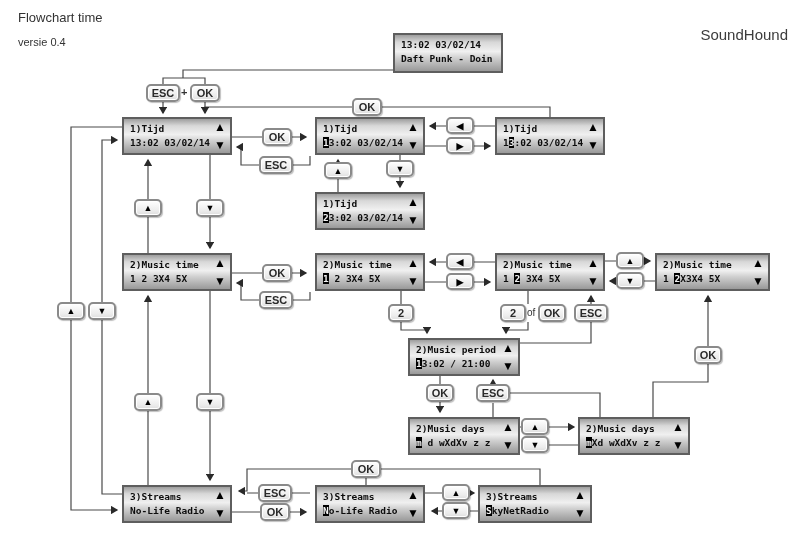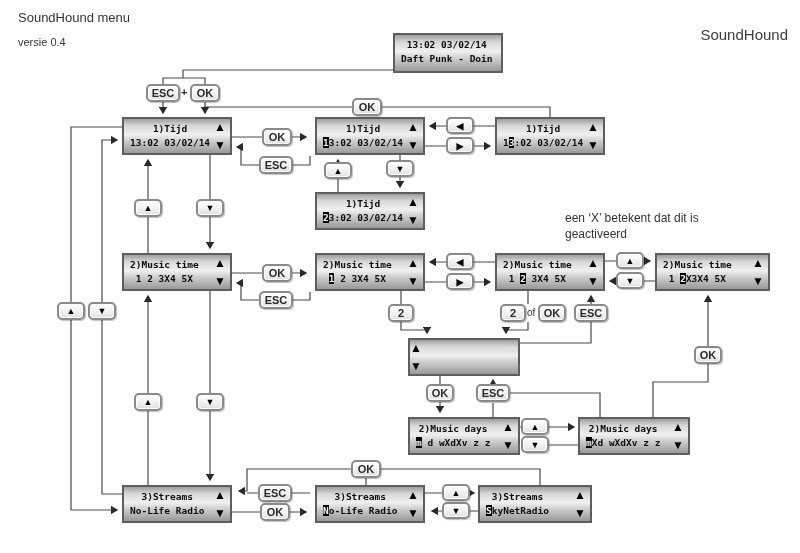--- a/index.html
+++ b/index.html
@@ -12,21 +12,21 @@
   .hdr-brand{position:absolute;right:12px;top:26px;font-size:15px;color:#3c3c3c;text-align:right;}
   .note{position:absolute;font-size:12px;line-height:16px;color:#333;white-space:pre-line;}
   #note-display{left:518px;top:30px;width:200px;}
   #note-x{left:565px;top:210px;width:210px;}
   #wires{position:absolute;left:0;top:0;z-index:1;}
   .ln,.arr{fill:none;stroke:#4a4a4a;stroke-width:1.2;}
   .lcd{
     position:absolute;z-index:2;box-sizing:border-box;
     border:2px solid #5e5e5e;border-radius:0;
     background:linear-gradient(180deg,#9e9e9e 0%,#d8d8d8 20%,#f0f0f0 46%,#cfcfcf 64%,#999 100%);
-    display:flex;align-items:stretch;justify-content:space-between;text-align:center;
+    display:flex;align-items:stretch;justify-content:space-between;
   }
   .lcd-text{
     padding:3px 2px 2px 6px;font-family:"DejaVu Sans Mono",monospace;
     font-size:9.5px;line-height:14px;color:#0d0d0d;white-space:pre;font-weight:bold;
   }
   .lcd-text .inv{background:#000;color:#f2f2f2;}
   .lcd-arrows{
     display:flex;flex-direction:column;justify-content:space-between;align-items:center;
     padding:2px 4px 2px 0;font-size:12px;line-height:12px;color:#000;
   }
@@ -39,26 +39,24 @@
     font-size:11px;font-weight:bold;color:#2a2a2a;
   }
   .btn.arrow{font-size:9px;color:#000;}
   .tiny-label{position:absolute;z-index:3;font-size:11px;font-weight:bold;color:#333;}
 </style>
 </head>
 <body>
 
 <div id="stage">
 
-  <div class="hdr-title">SoundHound menu</div>
+  <div class="hdr-title">Flowchart time</div>
   <div class="hdr-version">versie 0.4</div>
   <div class="hdr-brand">SoundHound</div>
 
-  <div id="note-x" class="note">een ‘X’ betekent dat dit is
-geactiveerd</div>
 
   <span class="tiny-label" style="left:181px;top:86px;">+</span>
   <span class="tiny-label" style="left:527px;top:307px;font-weight:normal;font-size:10px;">of</span>
 
   <svg id="wires" width="800" height="553" viewBox="0 0 800 553">
     <defs>
       <marker id="ah" markerWidth="7" markerHeight="7" refX="5" refY="3.5" orient="auto">
         <path d="M0,0 L6,3.5 L0,7 Z" fill="#2a2a2a"></path>
       </marker>
     </defs>
@@ -175,20 +173,21 @@
       </div>
     </div>
     <div class="lcd" style="left: 655px; top: 253px; width: 115px; height: 38px;">
       <div class="lcd-text"><div>2)Music time</div><div>1 <span class="inv">2</span>X3X4 5X</div></div>
       <div class="lcd-arrows">
         <span>▲</span>
         <span>▼</span>
       </div>
     </div>
     <div class="lcd" style="left: 408px; top: 338px; width: 112px; height: 38px;">
+      <div class="lcd-text"><div>2)Music period</div><div><span class="inv">1</span>3:02 / 21:00</div></div>
       <div class="lcd-arrows">
         <span>▲</span>
         <span>▼</span>
       </div>
     </div>
     <div class="lcd" style="left: 408px; top: 417px; width: 112px; height: 38px;">
       <div class="lcd-text"><div>2)Music days</div><div><span class="inv">m</span> d wXdXv z z</div></div>
       <div class="lcd-arrows">
         <span>▲</span>
         <span>▼</span>

